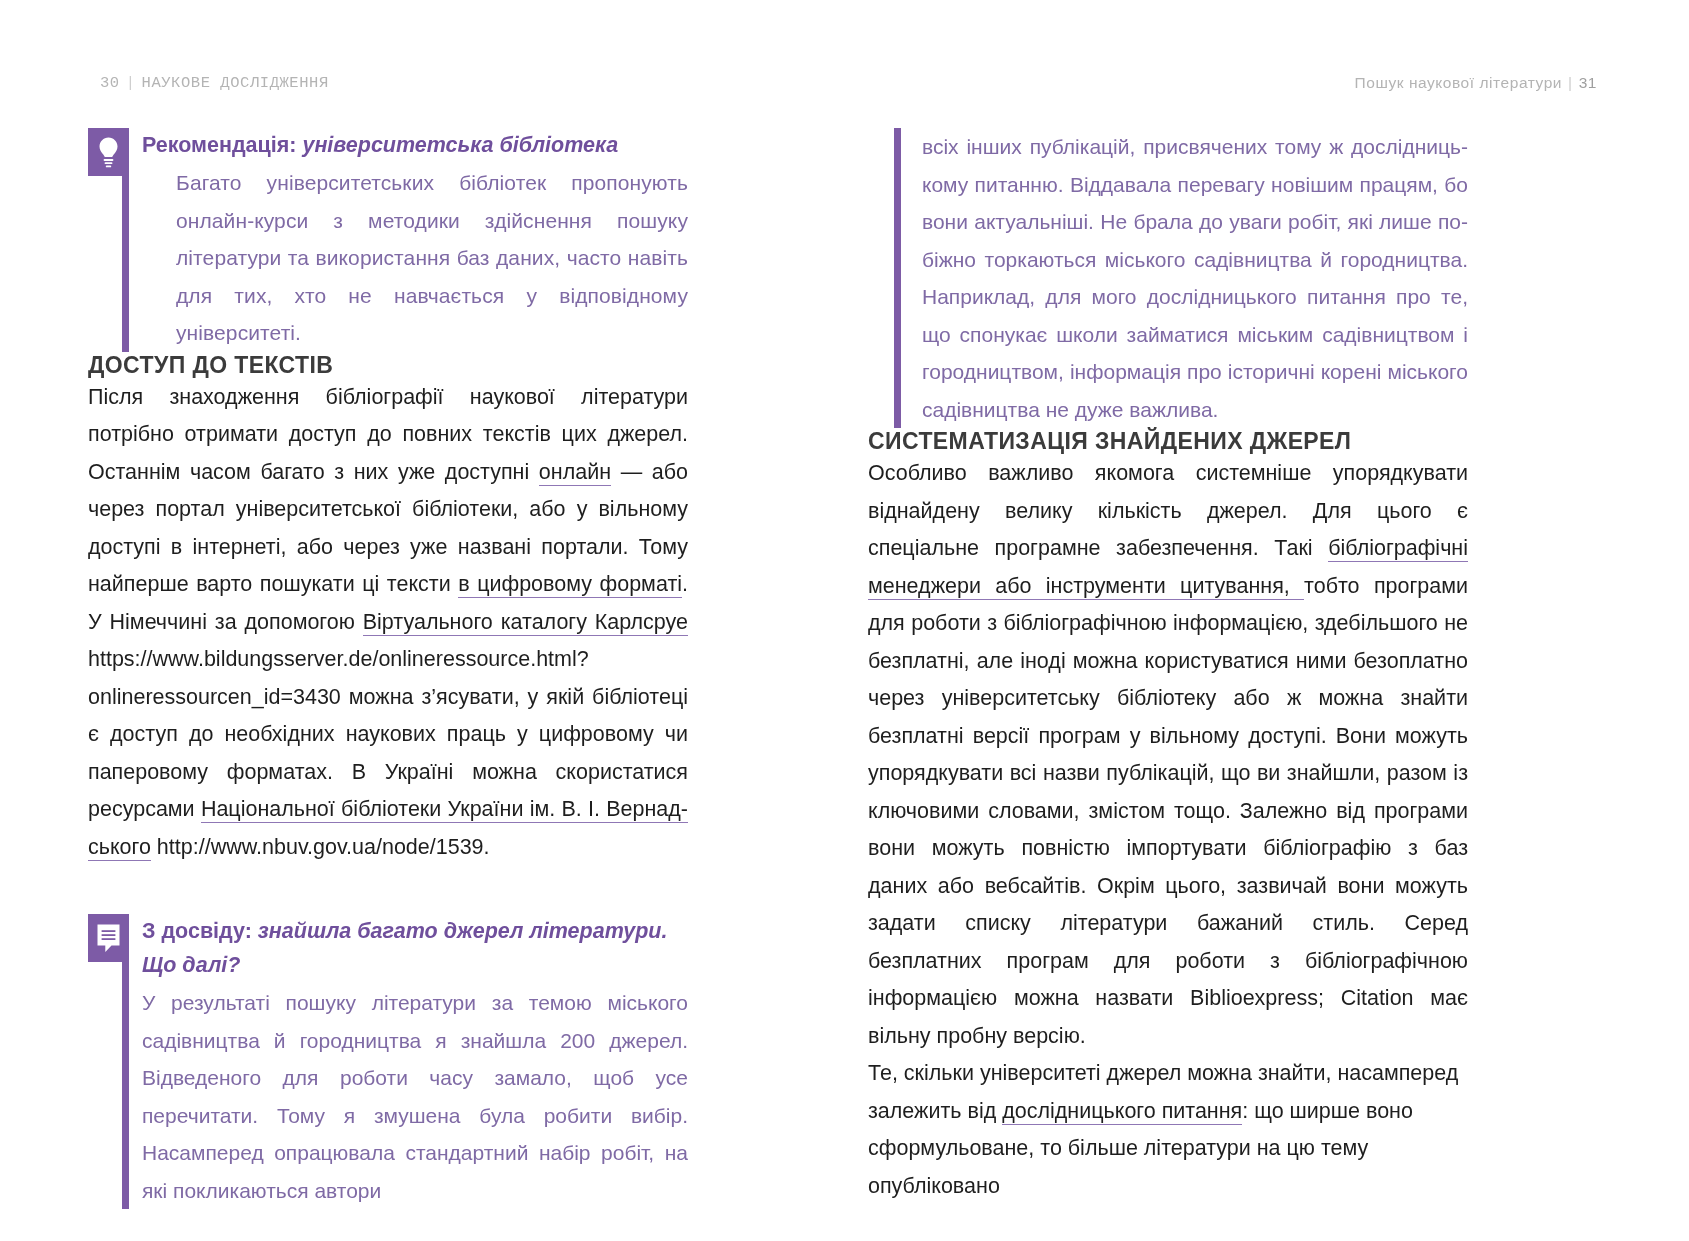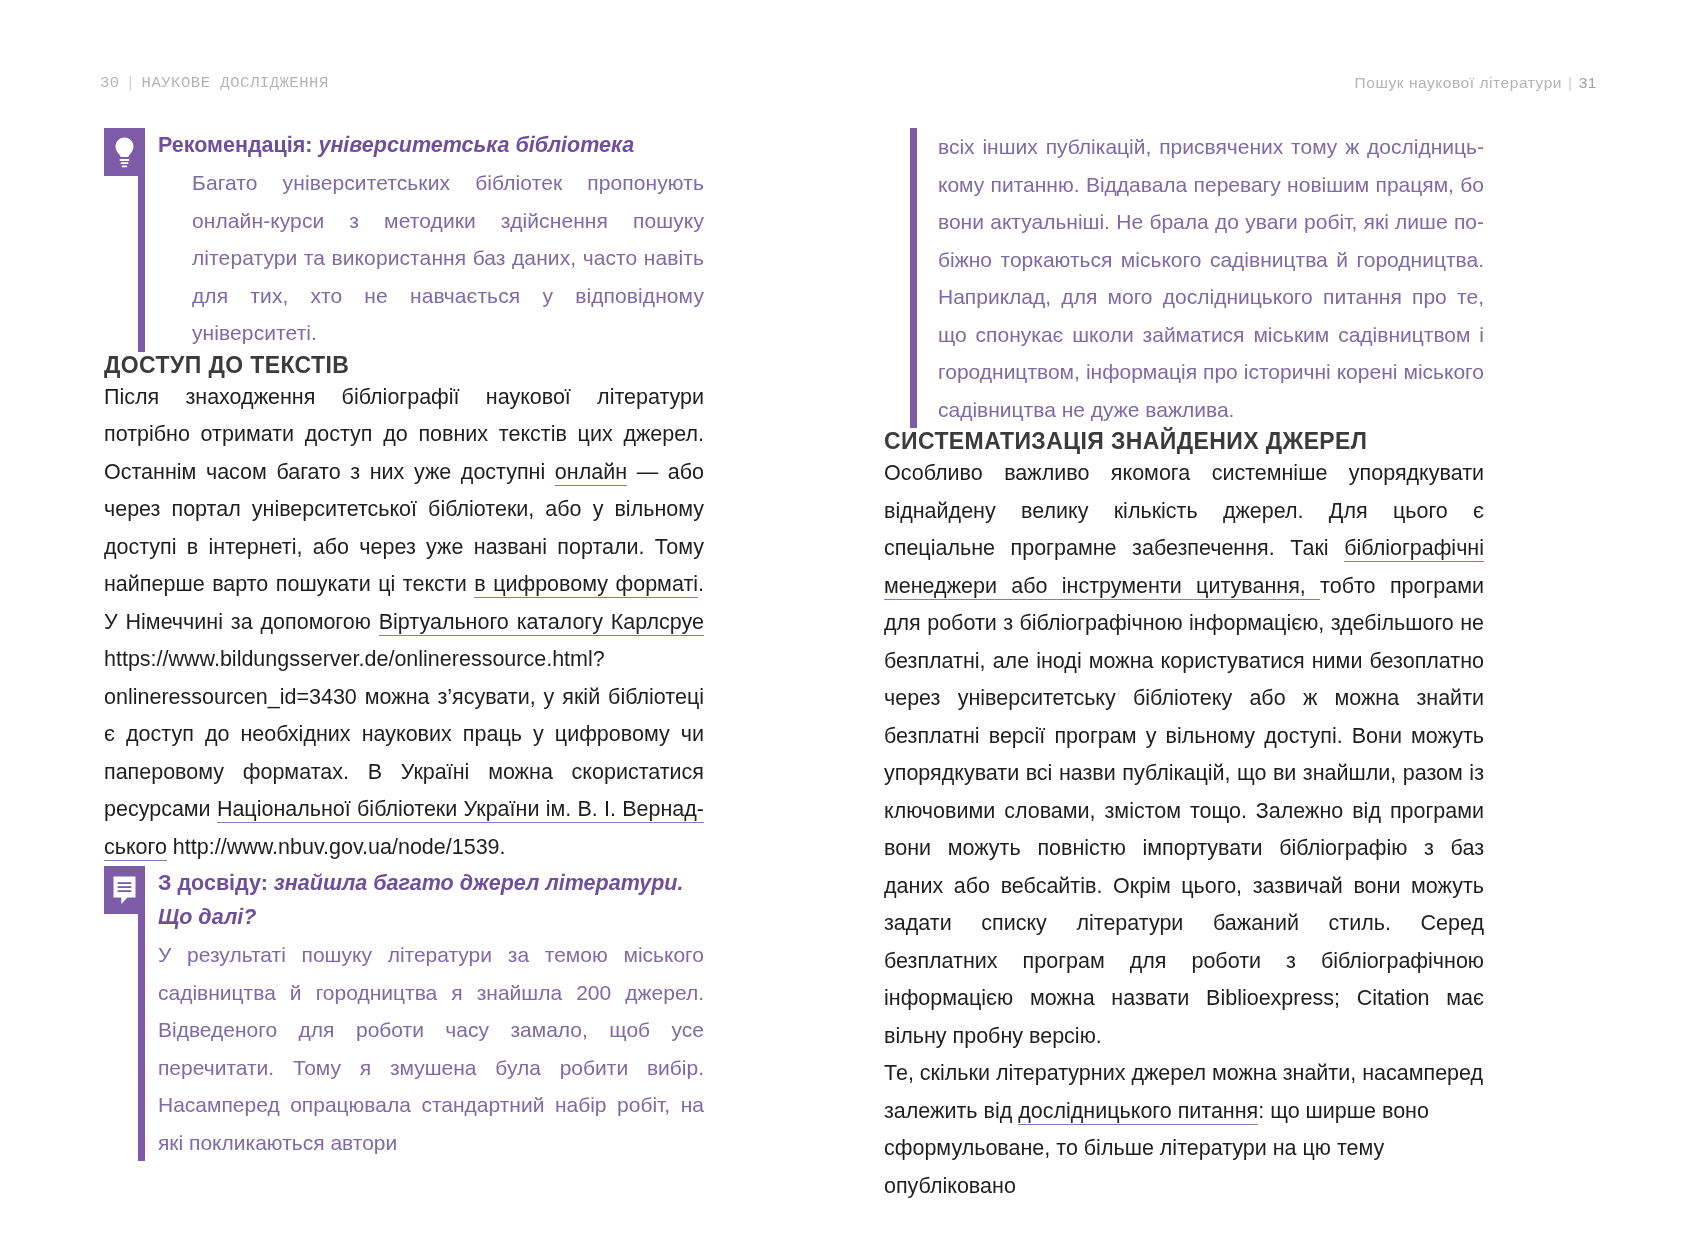--- a/index.html
+++ b/index.html
@@ -38,21 +38,21 @@
     color: #cfcfcf;
     padding: 0 6px;
     display: inline-block;
   }
   .running-head .folio { color: #9f9f9f; }
 
   
   .columns {
     position: absolute;
     top: 128px;
-    left: 104px;
+    left: 88px;
     width: 1489px;
     height: 1000px;
     display: flex;
     gap: 180px;
   }
   .col {
     width: 600px;
     flex: 0 0 600px;
   }
 
@@ -129,21 +129,21 @@
   }
   .callout .ct-body.loose {
     letter-spacing: 0.1px;
     margin-left: 34px;
   }
 
   .callout.quote .ct-body {
     color: #7f6aa5;
   }
   .mt-40 { margin-top: 40px; }
-  .mt-48 { }
+  .mt-48 { margin-top: 48px; }
   .mt-64 { margin-top: 64px; }
 </style>
 </head>
 <body>
 
 <div class="page">
 
   <div class="running-head left">
     <span>30</span><span class="sep">|</span><span>НАУКОВЕ ДОСЛІДЖЕННЯ</span>
   </div>
@@ -202,18 +202,18 @@
 
       <div class="callout quote">
         <div class="bar" style="left:26px;"></div>
         <p class="ct-body">всіх інших публікацій, присвячених тому ж дослідниць­кому питанню. Віддавала перевагу новішим працям, бо вони актуальніші. Не брала до уваги робіт, які лише по­біжно торкаються міського садівництва й городництва. Наприклад, для мого дослідницького питання про те, що спонукає школи займатися міським садівництвом і городництвом, інформація про історичні корені місь­кого садівництва не дуже важлива.</p>
       </div>
 
       <h2 class="section-title mt-64">СИСТЕМАТИЗАЦІЯ ЗНАЙДЕНИХ ДЖЕРЕЛ</h2>
 
       <p class="body mt-40"><span>Особливо важливо якомога системніше упорядкувати віднай­дену велику кількість джерел. Для цього є спеціальне програм­не забезпечення. Такі </span><span class="u">бібліографічні менеджери або інструмен­ти цитування, </span><span>тобто програми для роботи з бібліографічною інформацією, здебільшого не безплатні, але іноді можна ко­ристуватися ними безоплатно через університетську бібліо­теку або ж можна знайти безплатні версії програм у вільному доступі. Вони можуть упорядкувати всі назви публікацій, що ви знайшли, разом із ключовими словами, змістом тощо. Залежно від програми вони можуть повністю імпортувати бібліографію з баз даних або вебсайтів. Окрім цього, зазвичай вони можуть задати списку літератури бажаний стиль. Серед безплатних програм для роботи з бібліографічною інформацією можна назвати Biblioexpress; Citation має вільну пробну версію.</span></p>
 
-      <p class="body nojust"><span>Те, скільки літературних джерел можна знайти, насамперед залежить від </span><span class="u">дослідницького питання</span><span>: що ширше воно сфор­мульоване, то більше літератури на цю тему опубліковано</span></p>
+      <p class="body nojust"><span>Те, скільки університеті джерел можна знайти, насамперед залежить від </span><span class="u">дослідницького питання</span><span>: що ширше воно сфор­мульоване, то більше літератури на цю тему опубліковано</span></p>
 
     </div>
 
   </div>
 </div>
 
 </body></html>

